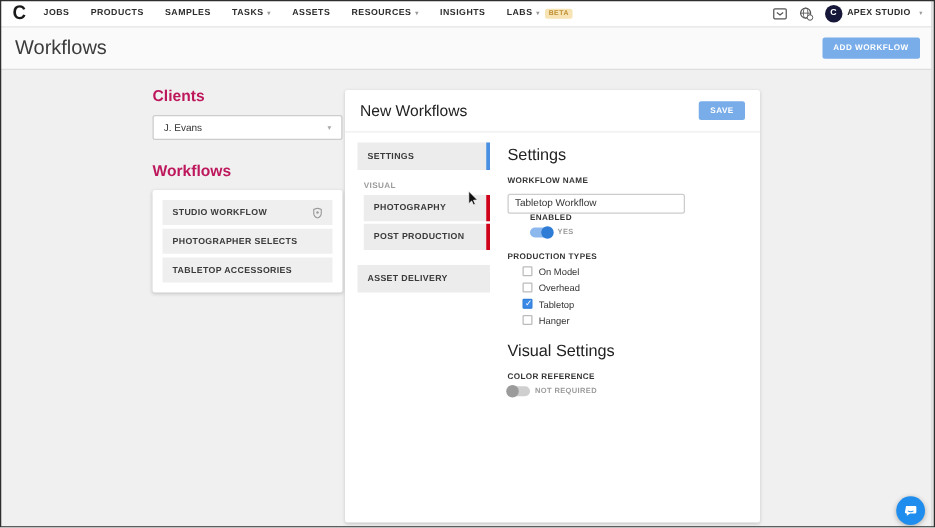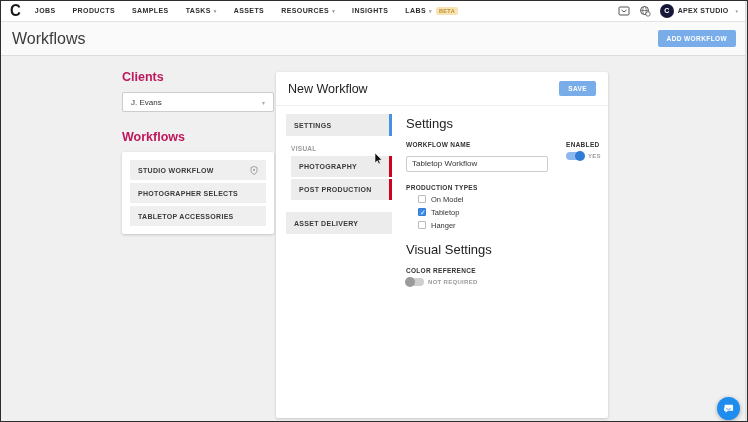--- a/index.html
+++ b/index.html
@@ -56,21 +56,21 @@
          font-size:7px; font-weight:bold; letter-spacing:.3px; color:#3a3a3a; cursor:pointer; }
   .tab.active { border-right:3px solid #4a90e2; }
   .tab.alert { border-right:3px solid #d0021b; }
   .tab-group-label { font-size:6.5px; font-weight:bold; letter-spacing:.3px; color:#9b9b9b; margin:9px 0 4px 5px; }
   .tab.sub { margin-left:5px; margin-bottom:2px; height:21px; }
   .tab.last { margin-top:12px; }
 
   .form { flex:1; padding-left:14px; position:relative; }
   .sec-h { font-size:13px; font-weight:500; color:#222; margin:2px 0 10px; }
   .flabel { font-size:6.5px; font-weight:bold; letter-spacing:.3px; color:#333; margin-bottom:4px; }
-  .name-row { display:flex; }
+  .name-row { display:flex;flex-direction:column; }
   .name-col { width:142px; }
   .txt-input { width:142px; height:16px; border:1px solid #ccc; border-radius:2px; padding:0 5px;
                font-size:8px; color:#333; font-family:"Liberation Sans",sans-serif; }
   .enab-col { margin-left:18px; }
   .toggle-row { display:flex; align-items:center; gap:4px; margin-top:3px; }
   .toggle { width:18px; height:8px; border-radius:5px; position:relative; cursor:pointer; }
   .toggle .knob { width:10px; height:10px; border-radius:50%; position:absolute; top:-1px; }
   .toggle.on { background:#8cb8ee; } .toggle.on .knob { right:-1px; background:#2e7cd6; }
   .toggle.off { background:#cfcfcf; } .toggle.off .knob { left:-1px; background:#9b9b9b; }
   .toggle-cap { font-size:6px; font-weight:bold; letter-spacing:.3px; color:#9b9b9b; }
@@ -171,21 +171,21 @@
       <span>PHOTOGRAPHER SELECTS</span>
     </div>
     <div class="wfrow">
       <span>TABLETOP ACCESSORIES</span>
     </div>
   </div>
 </aside>
 
 <section class="main-card">
   <div class="main-header">
-    <h2 class="main-title">New Workflow</h2>
+    <h2 class="main-title">New Workflows</h2>
     <button class="btn btn-save" id="save-btn" style="background: rgb(121, 173, 233);">SAVE</button>
   </div>
   <div class="main-body">
 
     <div class="tabs">
       <div class="tab active">SETTINGS</div>
       <div class="tab-group-label">VISUAL</div>
       <div class="tab sub alert">PHOTOGRAPHY</div>
       <div class="tab sub alert">POST PRODUCTION</div>
       <div class="tab last">ASSET DELIVERY</div>
@@ -210,20 +210,24 @@
         </div>
       </div>
 
       <div class="flabel prod-label">PRODUCTION TYPES</div>
       <div>
         <label class="cbrow">
           <span class="cb"></span>
           <span class="cblabel">On Model</span>
         </label>
         <label class="cbrow">
+          <span class="cb"></span>
+          <span class="cblabel">Overhead</span>
+        </label>
+        <label class="cbrow">
           <span class="cb checked" style="background: rgb(60, 138, 232);"></span>
           <span class="cblabel">Tabletop</span>
         </label>
         <label class="cbrow">
           <span class="cb"></span>
           <span class="cblabel">Hanger</span>
         </label>
       </div>
 
       <h3 class="sec-h vis-h">Visual Settings</h3>

